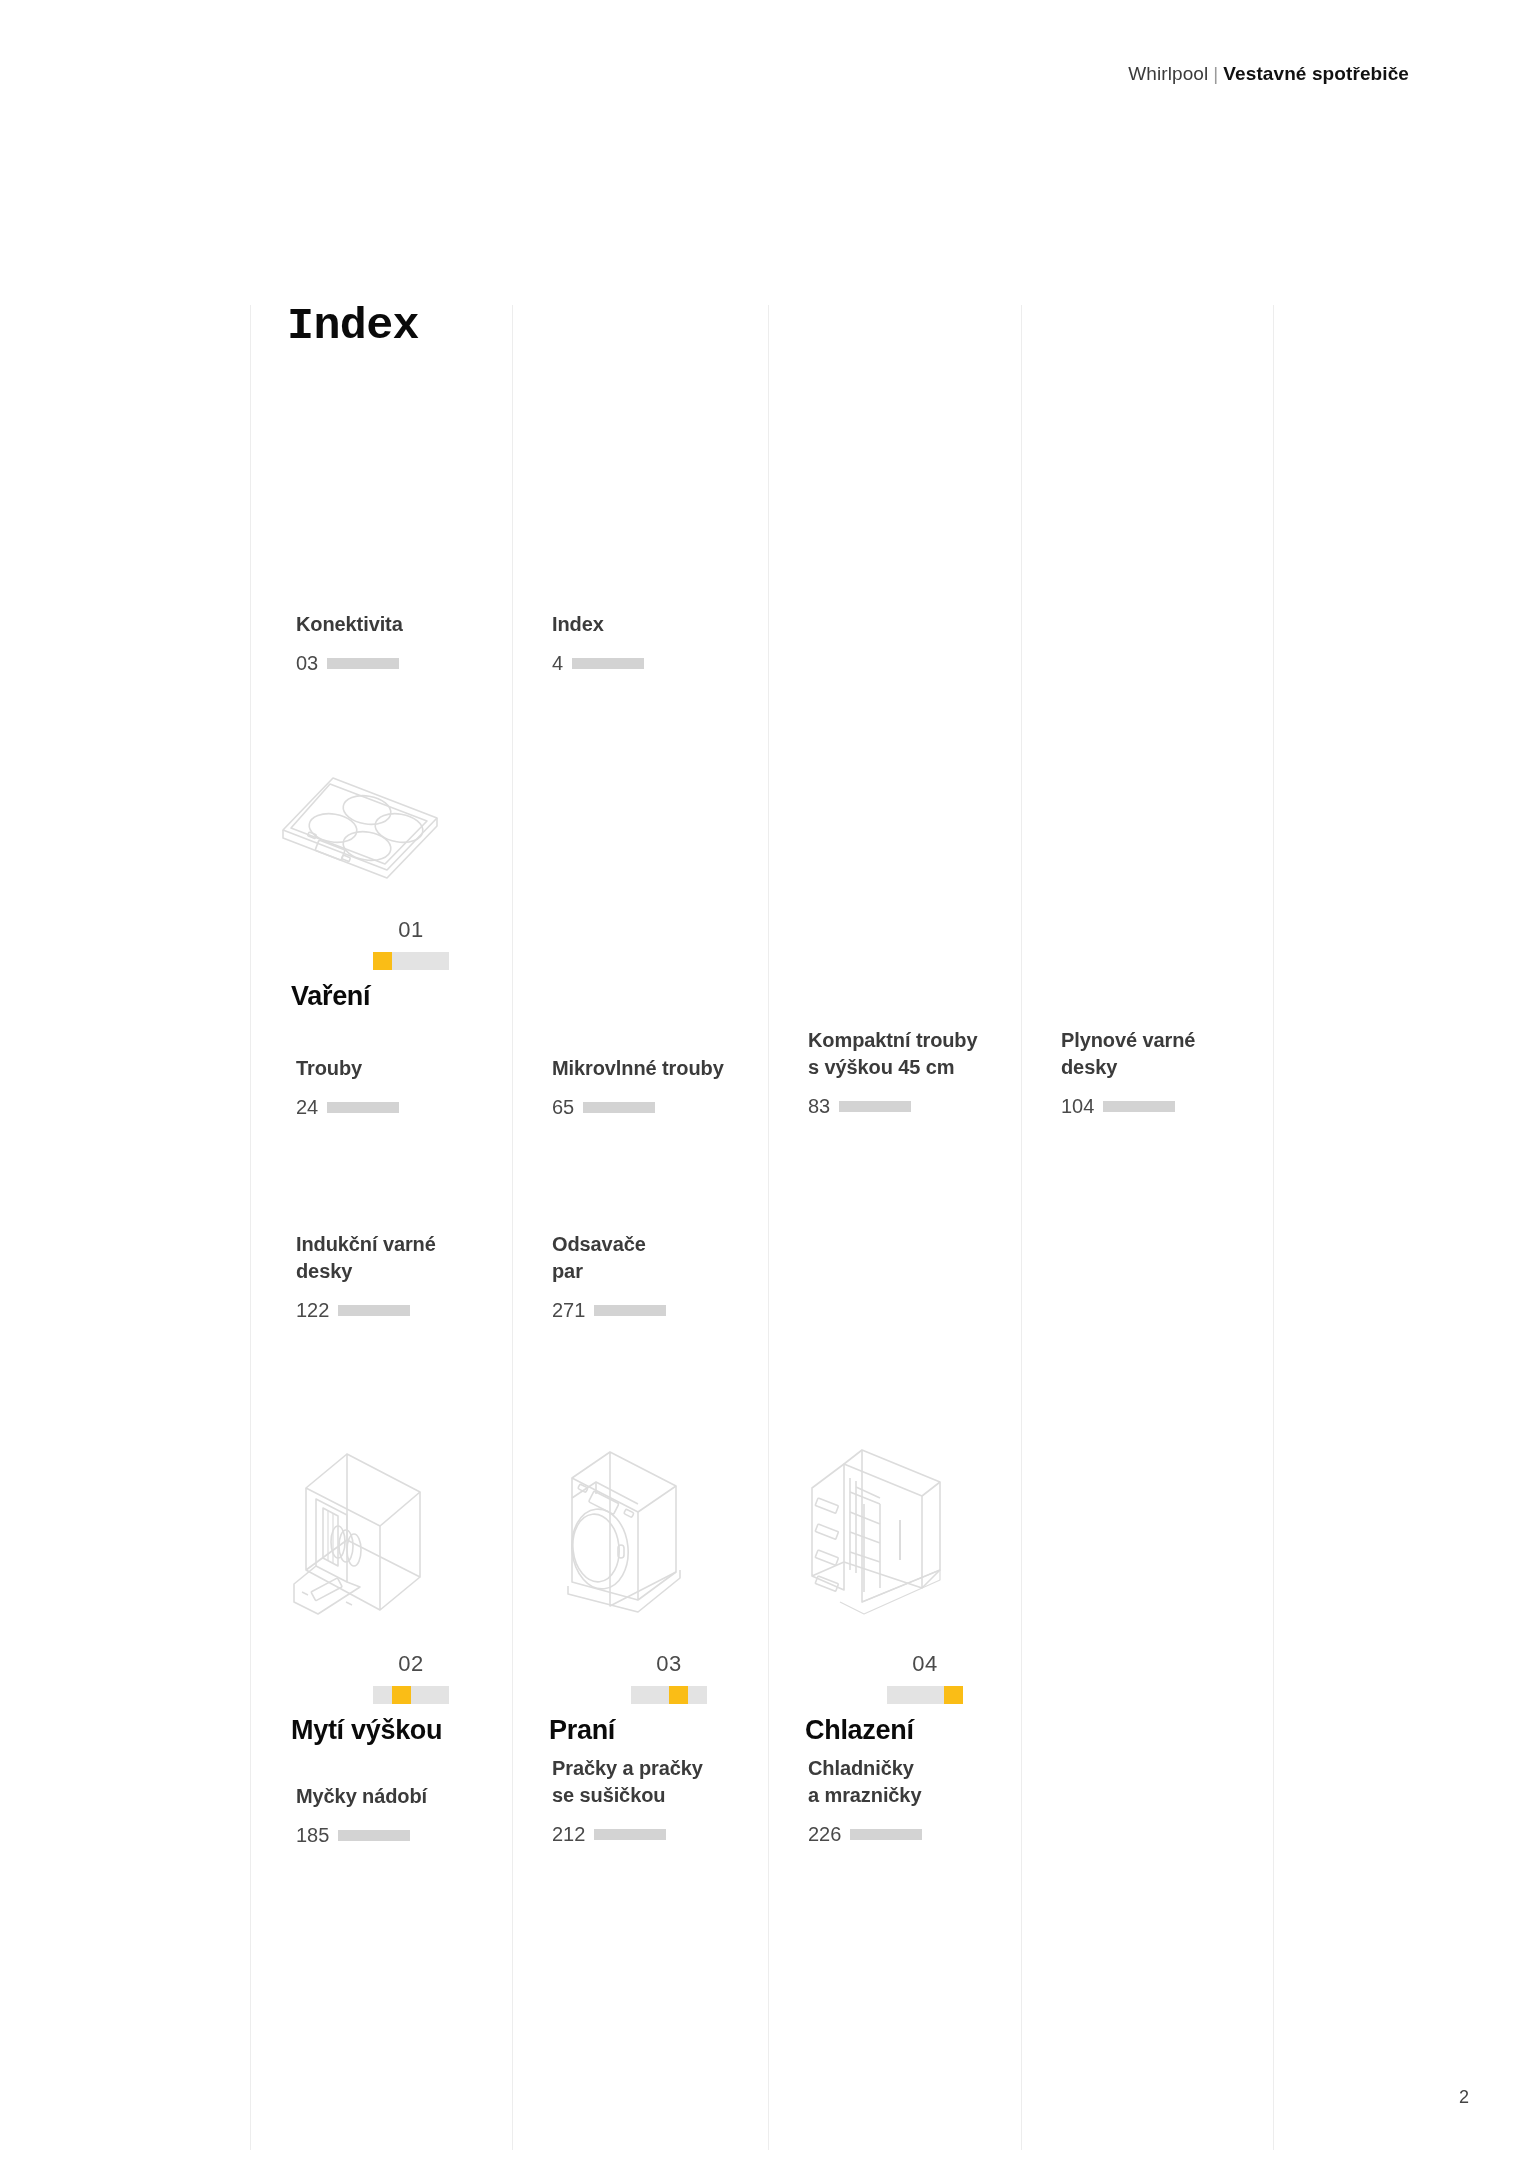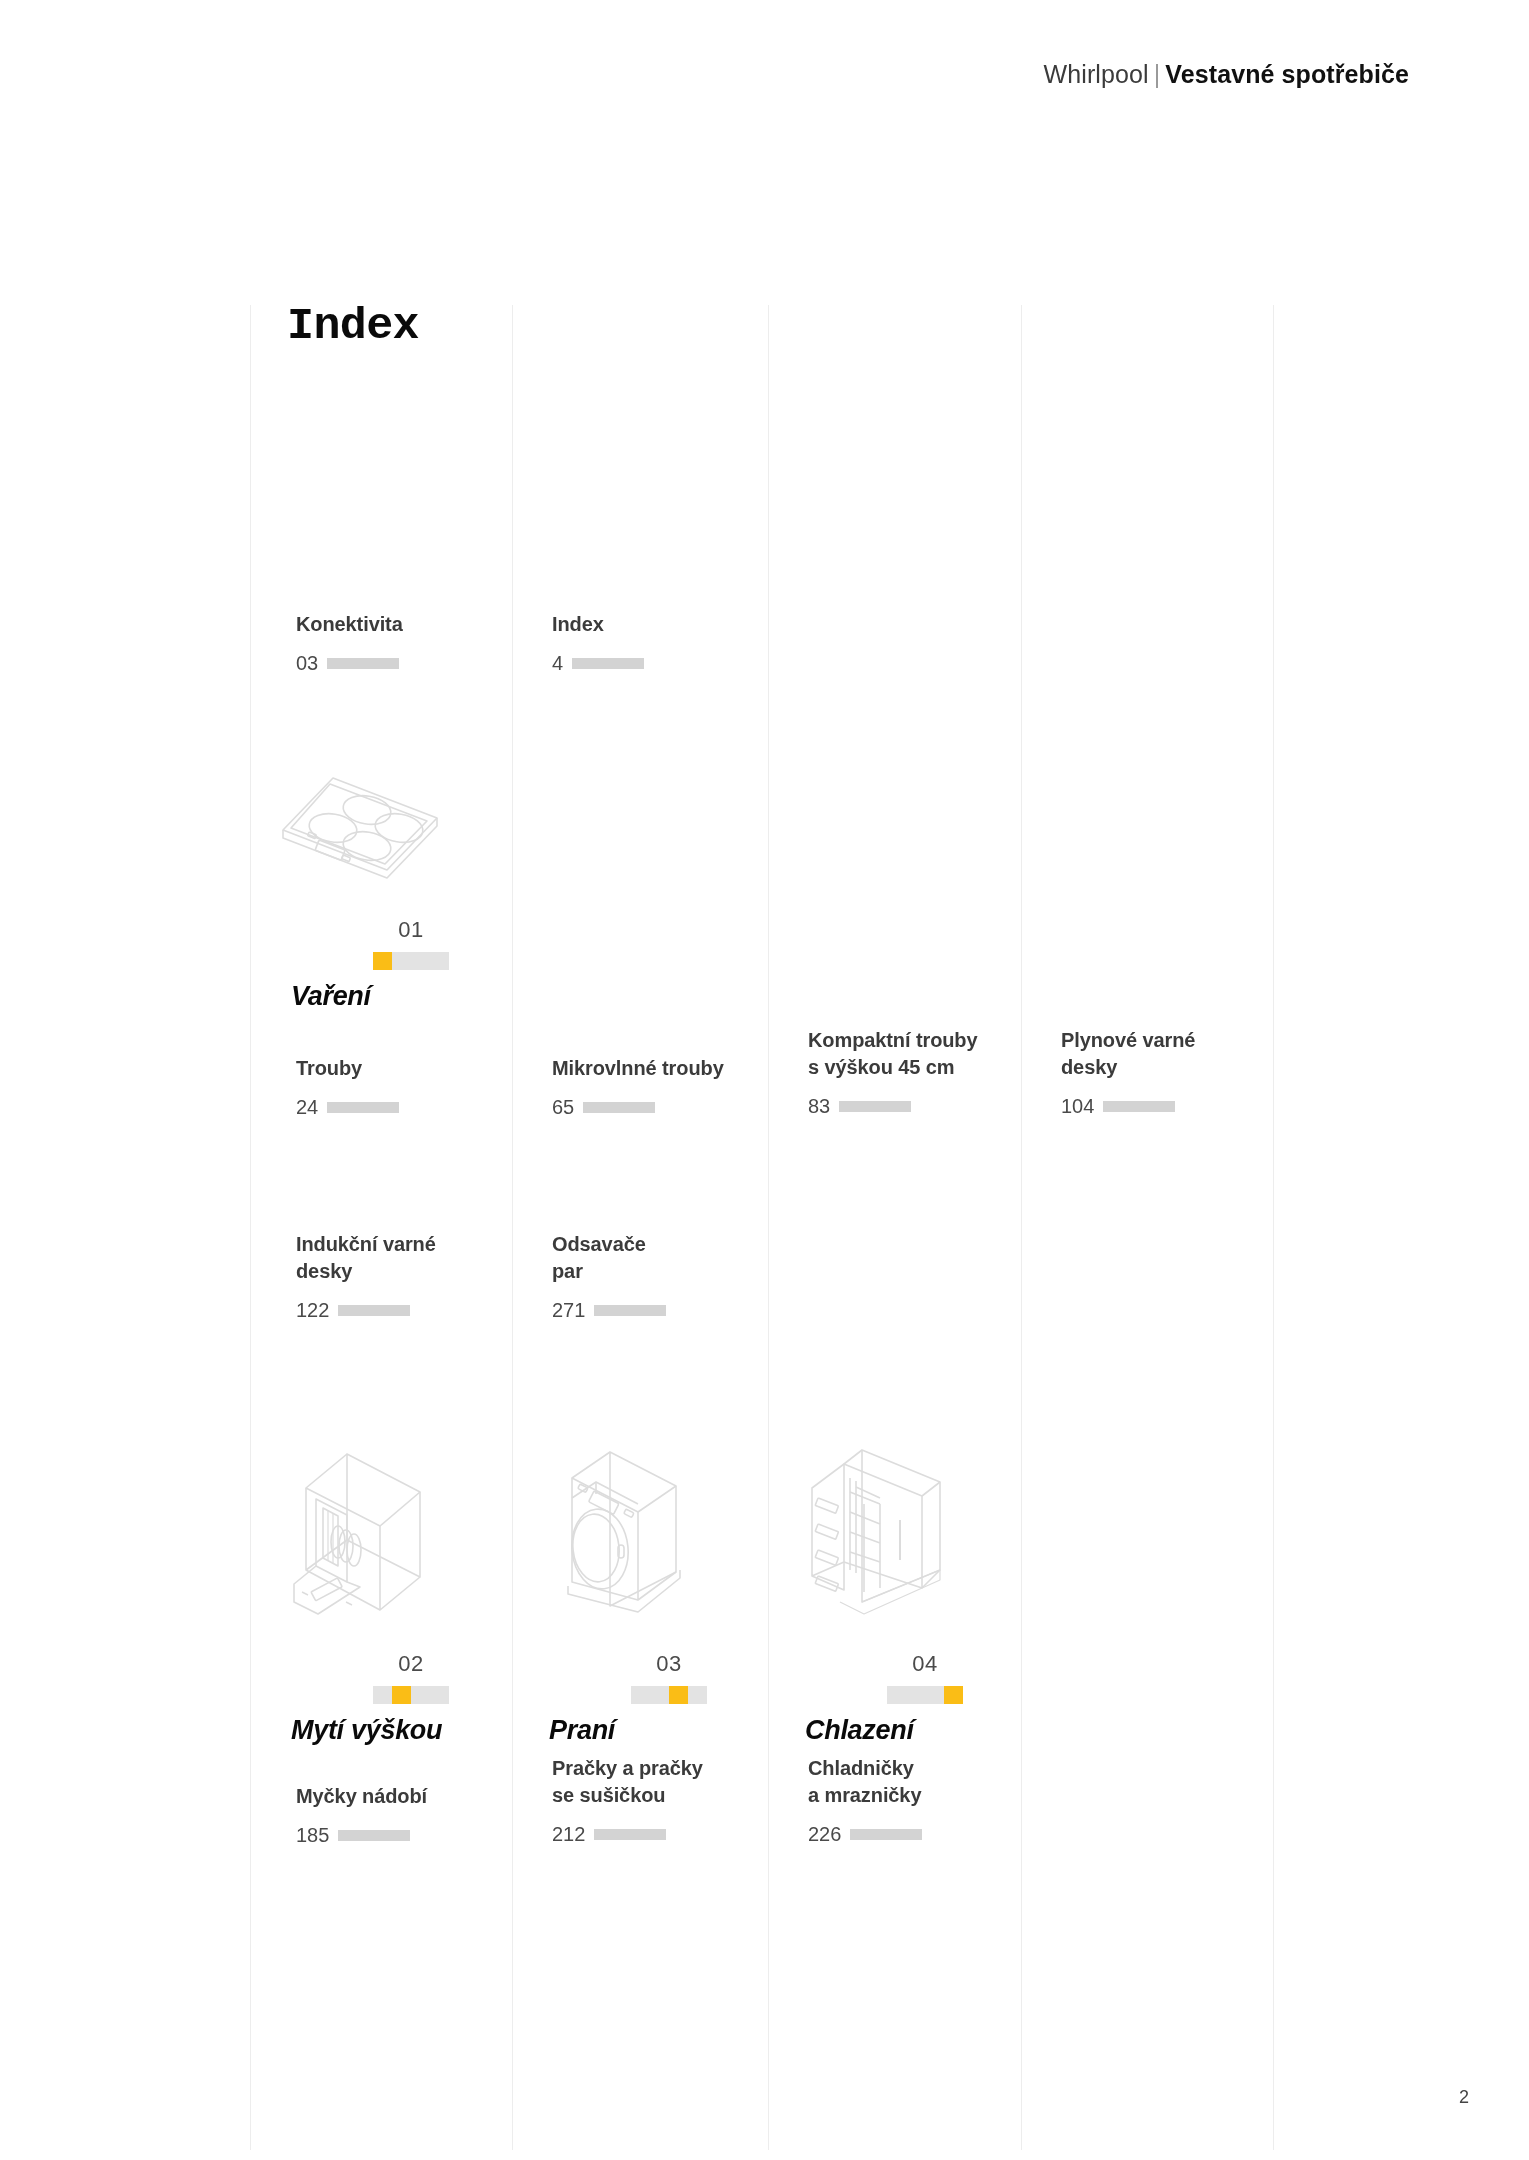--- a/index.html
+++ b/index.html
@@ -14,21 +14,21 @@
     font-family: "Liberation Sans", sans-serif;
     color: #2b2b2b;
     overflow: hidden;
   }
 
   
   .page-header {
     position: absolute;
     top: 62px;
     right: 120px;
-    font-size: 25px;
+    font-size: 19px;
     line-height: 24px;
     letter-spacing: .1px;
     white-space: nowrap;
   }
   .page-header .brand { color: #3b3b3b; font-weight: 400; }
   .page-header .divider-pipe { color: #9a9a9a; padding: 0 5px; font-weight: 300; }
   .page-header .sub { color: #111; font-weight: 700; }
 
   
   .grid-rules {
@@ -113,21 +113,20 @@
   }
   .section-marker .marker-progress .seg { flex: 1 1 25%; height: 100%; }
   .section-marker .marker-progress .seg.on { background: #fabd16; }
   .section-marker .marker-title {
     margin-top: 10px;
     font-size: 27px;
     line-height: 32px;
     font-weight: 700;
     color: #0a0a0a;
     letter-spacing: -0.3px;
-    font-style: italic;
   }
 
   
   .iso-icon { position: absolute; }
   .iso-icon svg { display: block; }
 
   
   .page-number {
     position: absolute;
     right: 60px;

